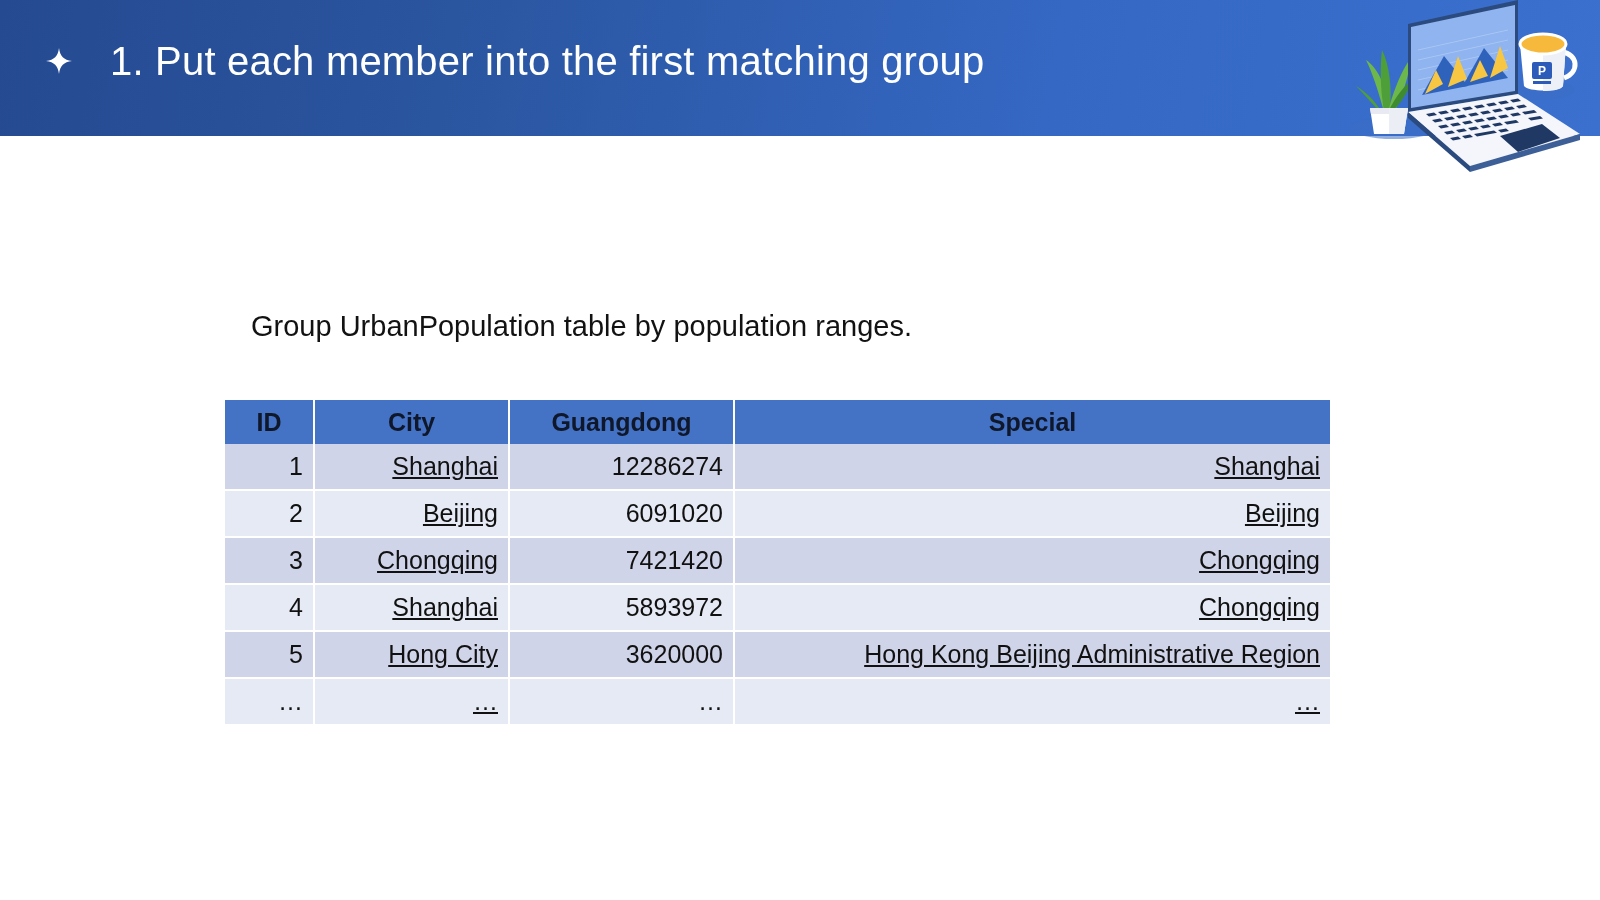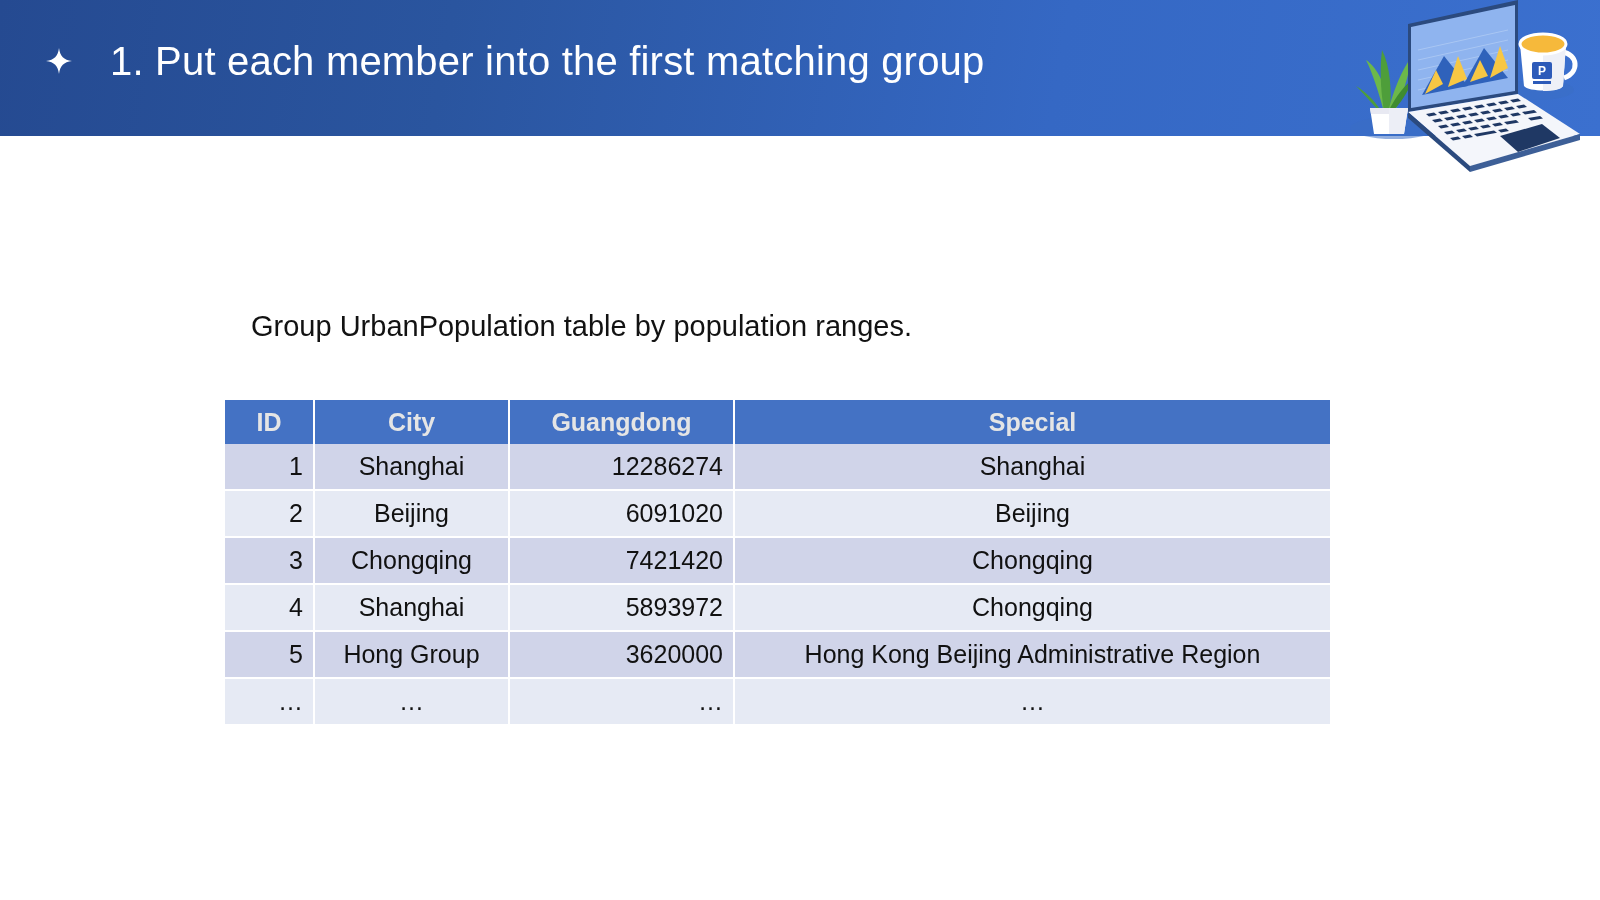--- a/index.html
+++ b/index.html
@@ -82,21 +82,21 @@
     left: 225px;
     top: 400px;
     width: 1105px;
     border-collapse: separate;
     border-spacing: 0;
     table-layout: fixed;
     font-size: 25px;
   }
   .data-table th {
     background: #4472c4;
-    color: #e5e5e5;
+    color: #0f172a;
     font-weight: bold;
     text-align: center;
     height: 44px;
     padding: 4px 10px;
     border-right: 2px solid #ffffff;
     box-sizing: border-box;
     white-space: nowrap;
   }
   .data-table th:last-child { border-right: none; }
   .data-table td {
@@ -112,21 +112,21 @@
   .data-table td:last-child { border-right: none; }
   .data-table tbody tr.odd td  { background: #d0d4e9; }
   .data-table tbody tr.even td { background: #e6eaf4; }
 
   .col-id       { width: 90px; }
   .col-city     { width: 195px; }
   .col-pop      { width: 225px; }
   .col-province { width: 595px; }
 
   .align-right { text-align: right; }
-  .align-left  { text-align: center; }
+  .align-left  { text-align: right; text-decoration: underline; }
 </style>
 </head>
 <body>
 
 <div class="banner">
 
   <div class="banner-title-row">
     <span class="bullet-star">
       <svg width="26" height="26" viewBox="0 0 26 26" aria-hidden="true">
         <path d="M13 0 C14.2 8.4 17.6 11.8 26 13 C17.6 14.2 14.2 17.6 13 26 C11.8 17.6 8.4 14.2 0 13 C8.4 11.8 11.8 8.4 13 0 Z" fill="#ffffff"></path>
@@ -281,21 +281,21 @@
       <td class="align-left">Chongqing</td>
     </tr>
     <tr class="even">
       <td class="align-right">4</td>
       <td class="align-left">Shanghai</td>
       <td class="align-right">5893972</td>
       <td class="align-left">Chongqing</td>
     </tr>
     <tr class="odd">
       <td class="align-right">5</td>
-      <td class="align-left">Hong Group</td>
+      <td class="align-left">Hong City</td>
       <td class="align-right">3620000</td>
       <td class="align-left">Hong Kong Beijing Administrative Region</td>
     </tr>
     <tr class="even">
       <td class="align-right">…</td>
       <td class="align-left">…</td>
       <td class="align-right">…</td>
       <td class="align-left">…</td>
     </tr>
   </tbody>

